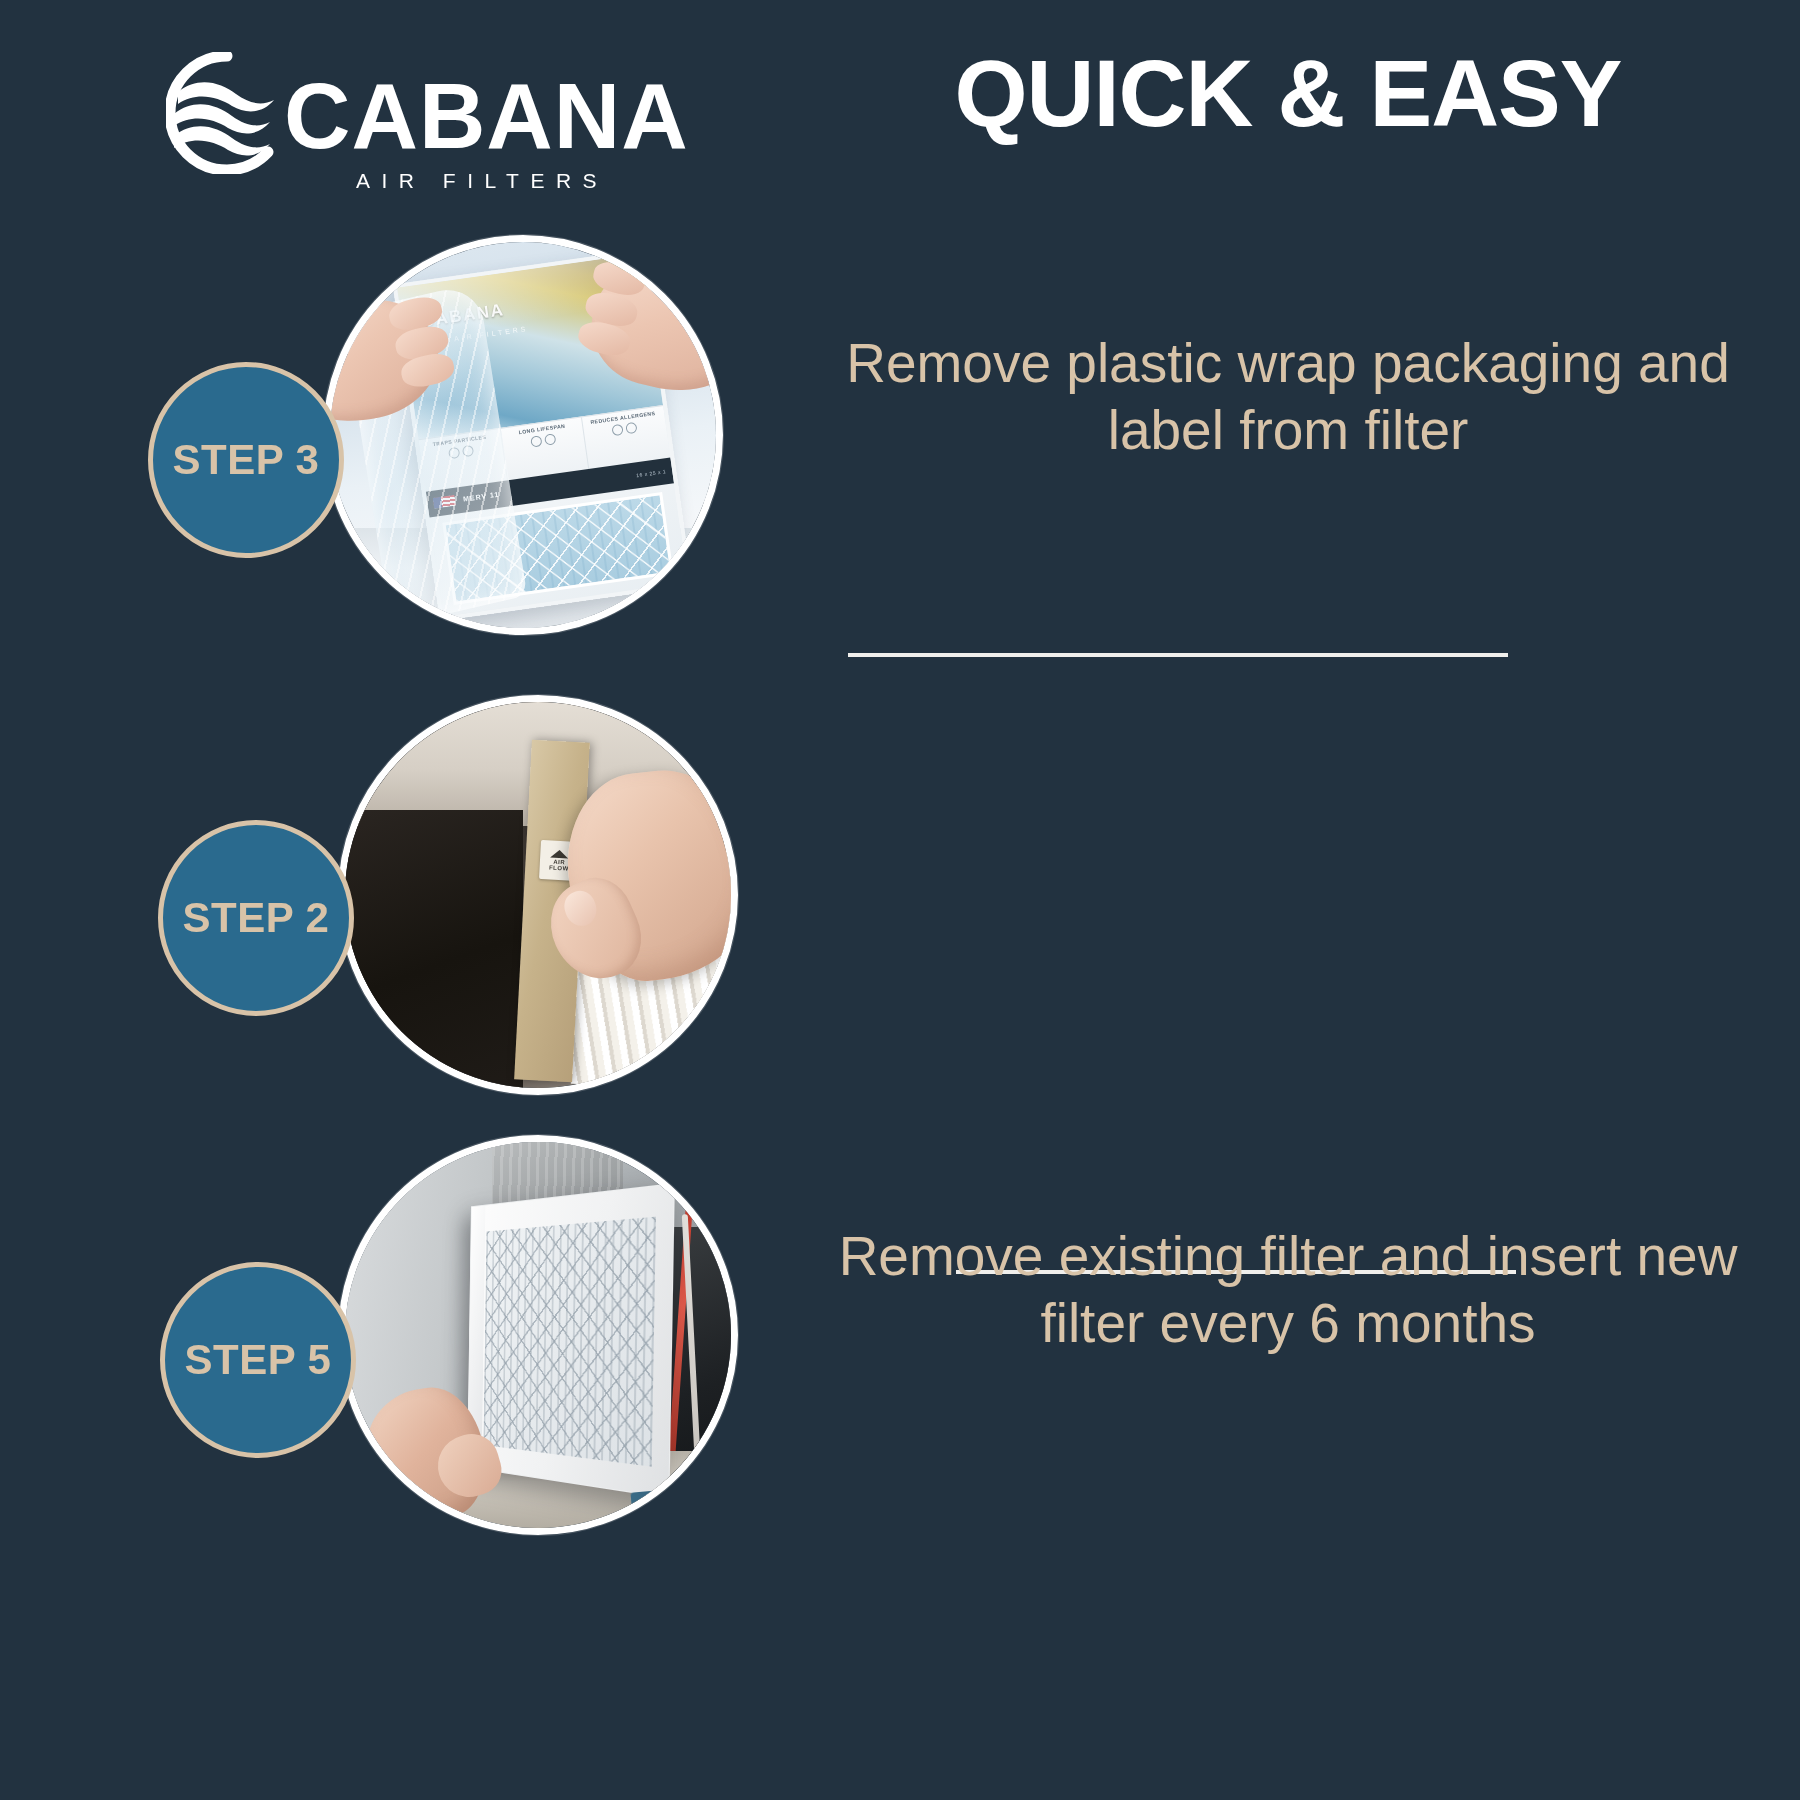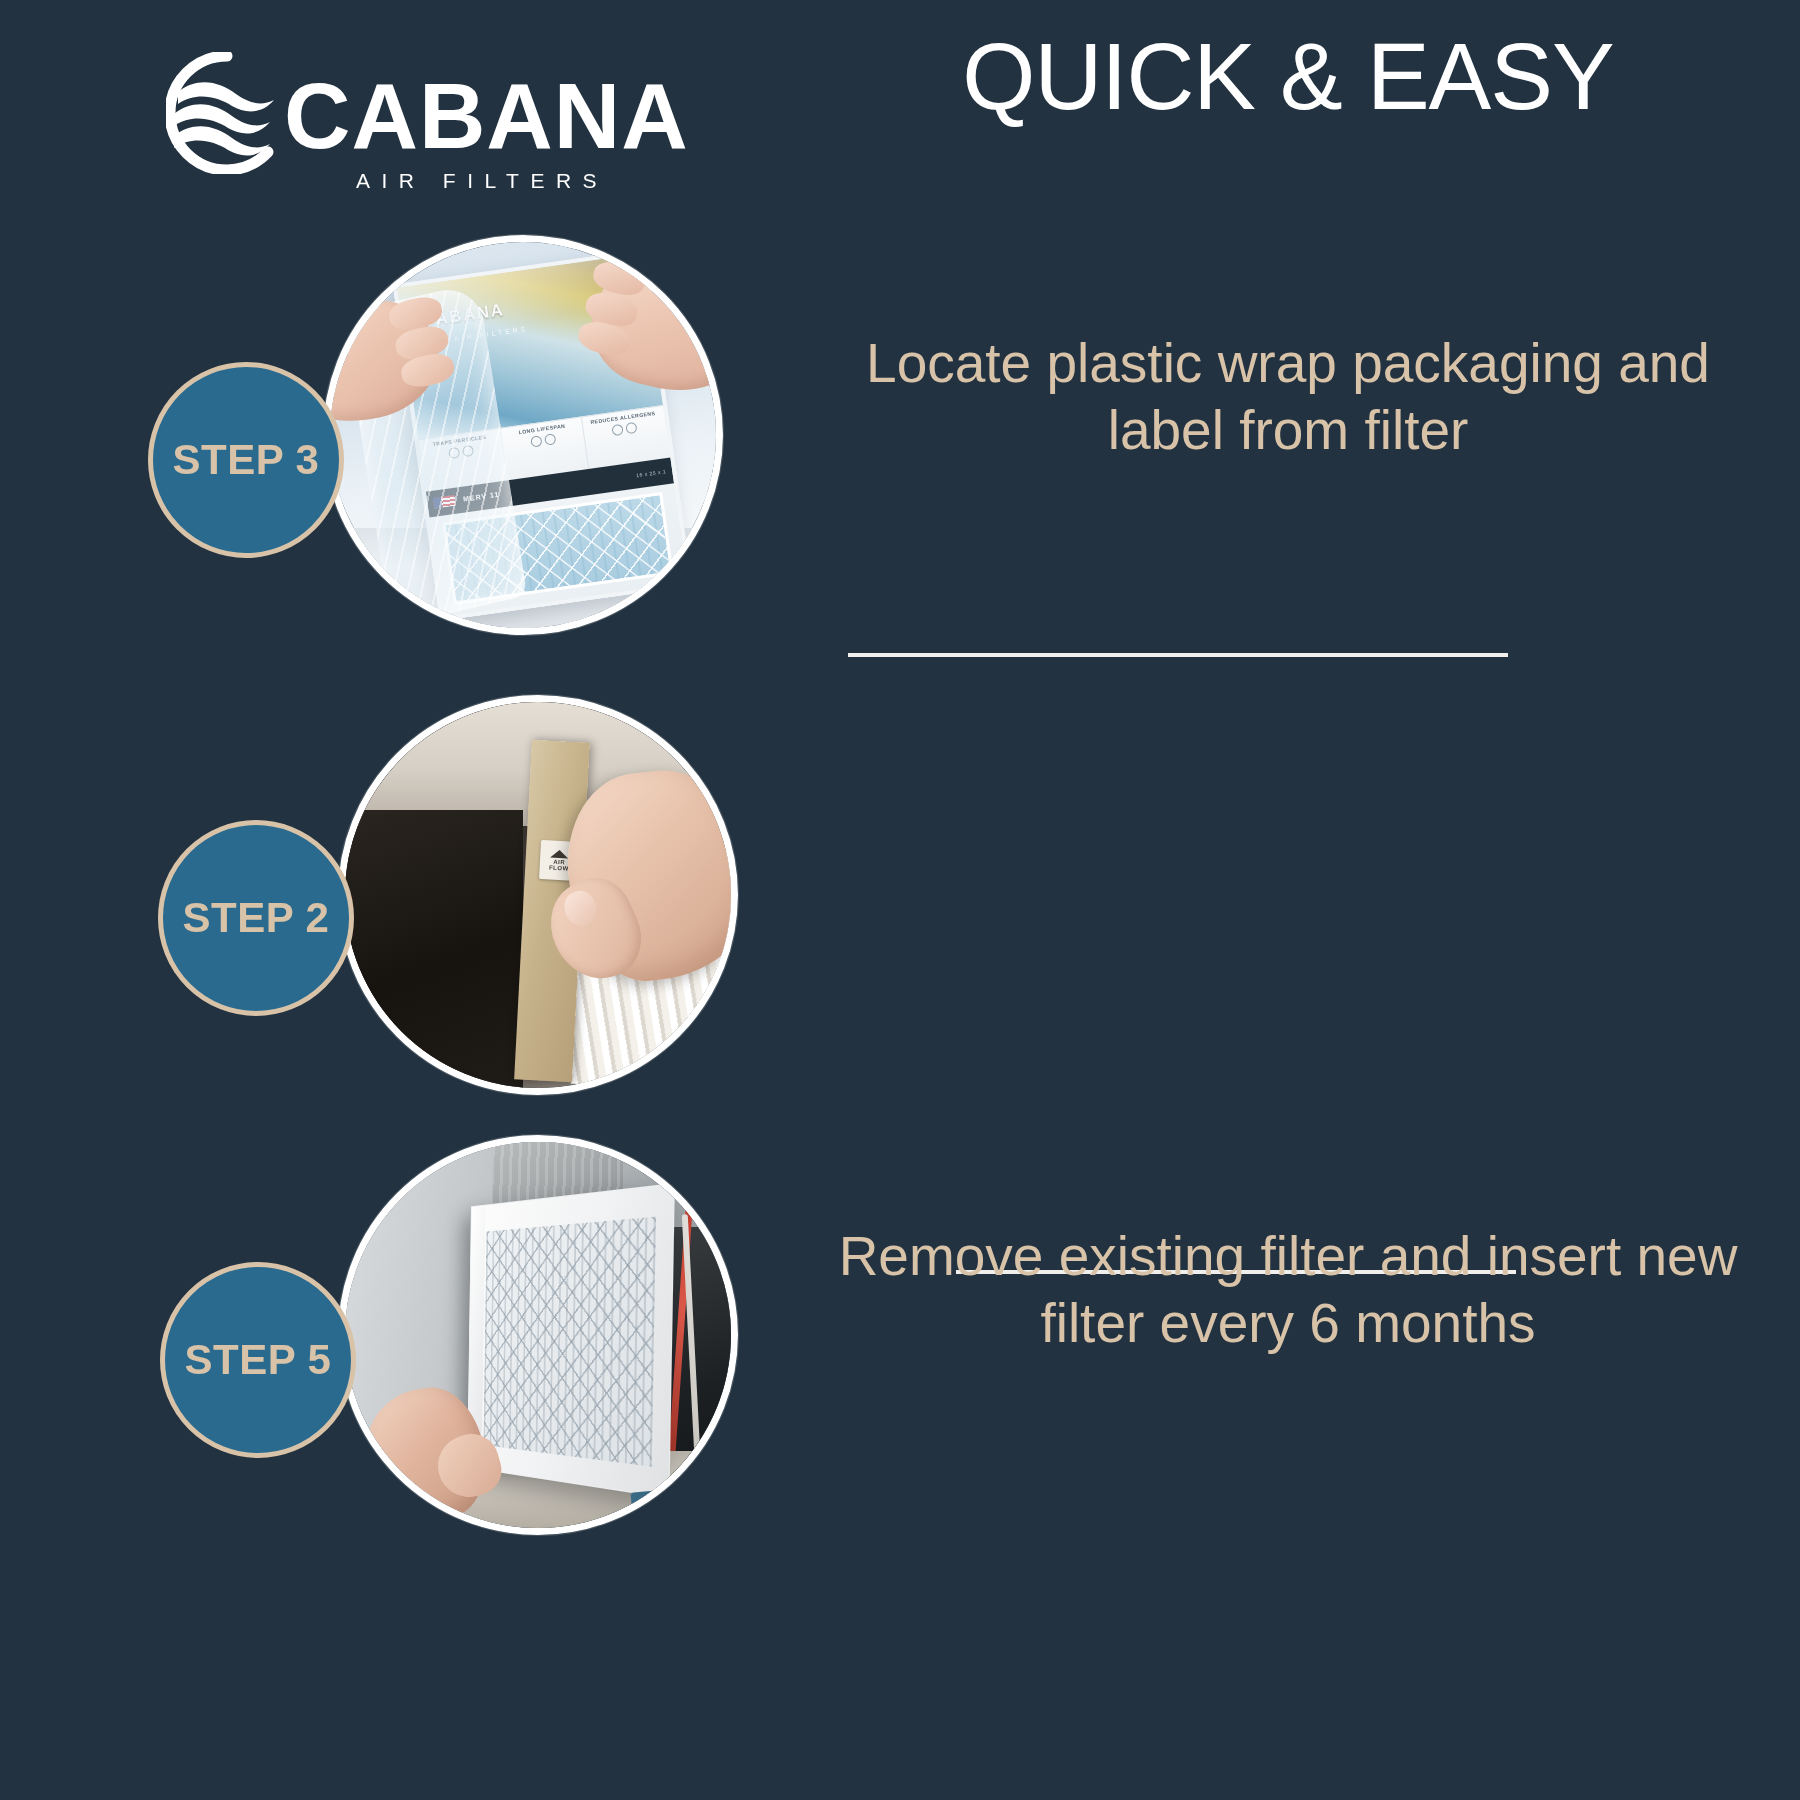--- a/index.html
+++ b/index.html
@@ -20,23 +20,23 @@
     font-size:92px; font-weight:700; color:#ffffff;
     letter-spacing:1px; line-height:1; white-space:nowrap;
   }
   .logo-tag {
     font-size:21px; font-weight:400; color:#ffffff;
     letter-spacing:11.5px; line-height:1; white-space:nowrap;
     margin-top:8px; padding-left:72px;
   }
 
   .headline {
-    position:absolute; left:800px; top:31px; width:900px;
+    position:absolute; left:800px; top:48px; width:900px;
     text-align:center; color:#ffffff;
-    font-size:94px; font-weight:400; line-height:0.98;
+    font-size:94px; font-weight:700; line-height:0.98;
     letter-spacing:-1px;
   }
   .headline .l2 { display:block; }
 
   
   .step { position:absolute; left:0; width:1800px; height:430px; }
   .step.s1 { top:225px; }
   .step.s2 { top:665px; }
   .step.s3 { top:1115px; }
 
@@ -426,21 +426,21 @@
           <span class="fing" style="top:36%"></span>
           <span class="fing" style="top:60%"></span>
         </div>
       </div>
     </div>
 
     <div class="badge">
       <span>STEP 3</span>
     </div>
 
-    <div class="desc">Locate plastic wrap packaging and label from filter</div>
+    <div class="desc">Remove plastic wrap packaging and label from filter</div>
   </div>
 
   <div class="divider" style="left:810px; top:653px; width:660px;"></div>
 
   <div class="step s2">
 
     <div class="photo-circle">
       <div class="photo-inner">
         <div class="p2-bg"></div>
         <div class="p2-ceiling"></div>

